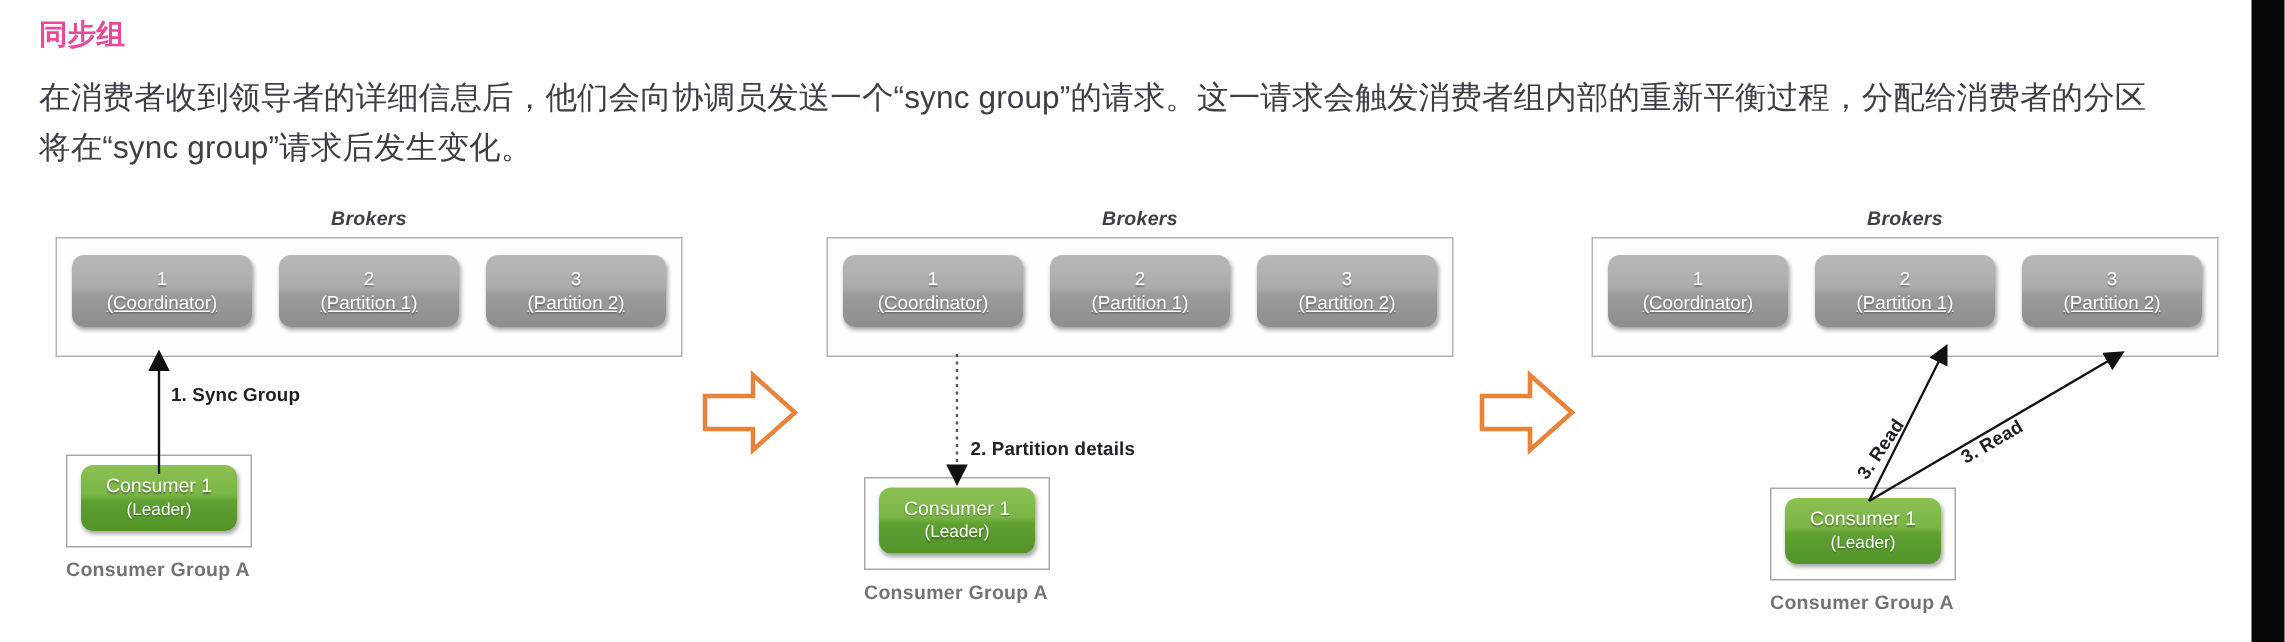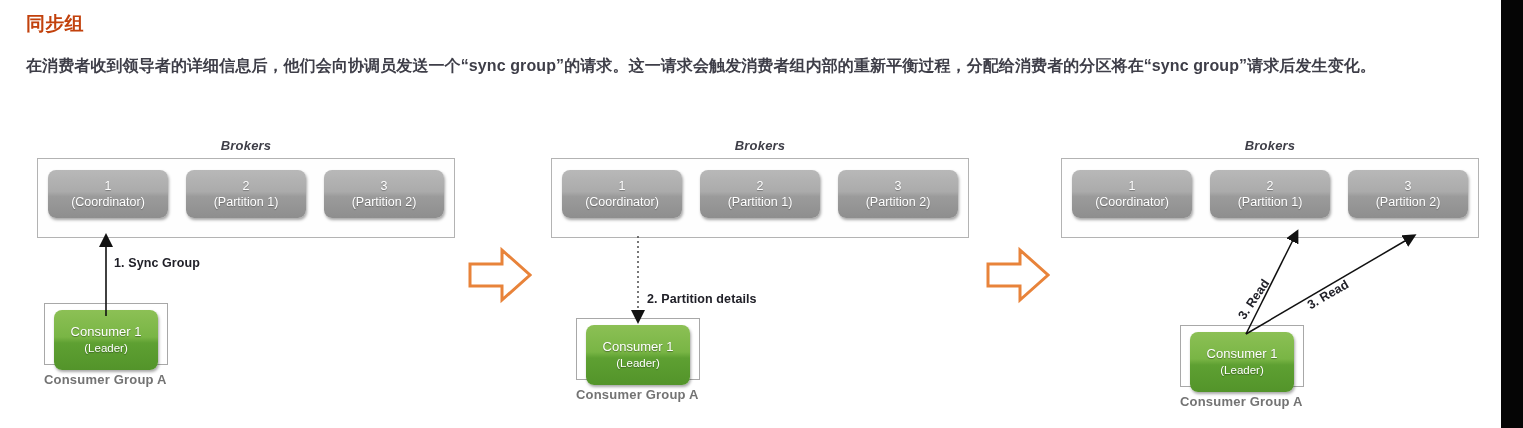--- a/index.html
+++ b/index.html
@@ -28,33 +28,32 @@
   
   #article {
     position: absolute;
     left: 26px;
     top: 0;
     width: 1440px;
   }
   #section-heading {
     font-size: 19px;
     font-weight: bold;
-    color: #c2410c;
+    color: #ec4899;
     letter-spacing: .2px;
     margin: 11px 0 0 0;
     line-height: 26px;
   }
   #section-paragraph {
-    font-size: 16px;
+    font-size: 21px;
     color: #3e3e48;
     line-height: 33px;
     margin: 12px 0 4px 0;
     width: 1410px;
     letter-spacing: .1px;
-    font-weight: bold;
   }
 
   
   #diagram-strip {
     position: absolute;
     left: 0;
     top: 138px;
     width: 1500px;
     height: 272px;
   }
@@ -107,33 +106,33 @@
     color: #ffffff;
     display: flex;
     flex-direction: column;
     align-items: center;
     justify-content: center;
     font-size: 12.5px;
     line-height: 16px;
     text-shadow: 0 1px 1px rgba(0,0,0,.3);
   }
   .broker-node .bn-id { font-size: 12.5px; }
-  .broker-node .bn-role { font-size: 12.5px; }
+  .broker-node .bn-role { font-size: 12.5px; text-decoration: underline; }
 
   
   .cg-box {
     position: absolute;
     border: 1px solid #a8a8a8;
     background: #ffffff;
     box-sizing: border-box;
   }
   .consumer-node {
     position: absolute;
     width: 104px;
-    height: 60px;
+    height: 44px;
     border-radius: 8px;
     background: linear-gradient(to bottom, #8cc055 0%, #79b545 45%, #5ea032 55%, #53942a 100%);
     box-shadow: 1px 2px 3px rgba(0,0,0,.35);
     color: #ffffff;
     display: flex;
     flex-direction: column;
     align-items: center;
     justify-content: center;
     line-height: 16px;
     text-shadow: 0 1px 1px rgba(0,0,0,.35);

